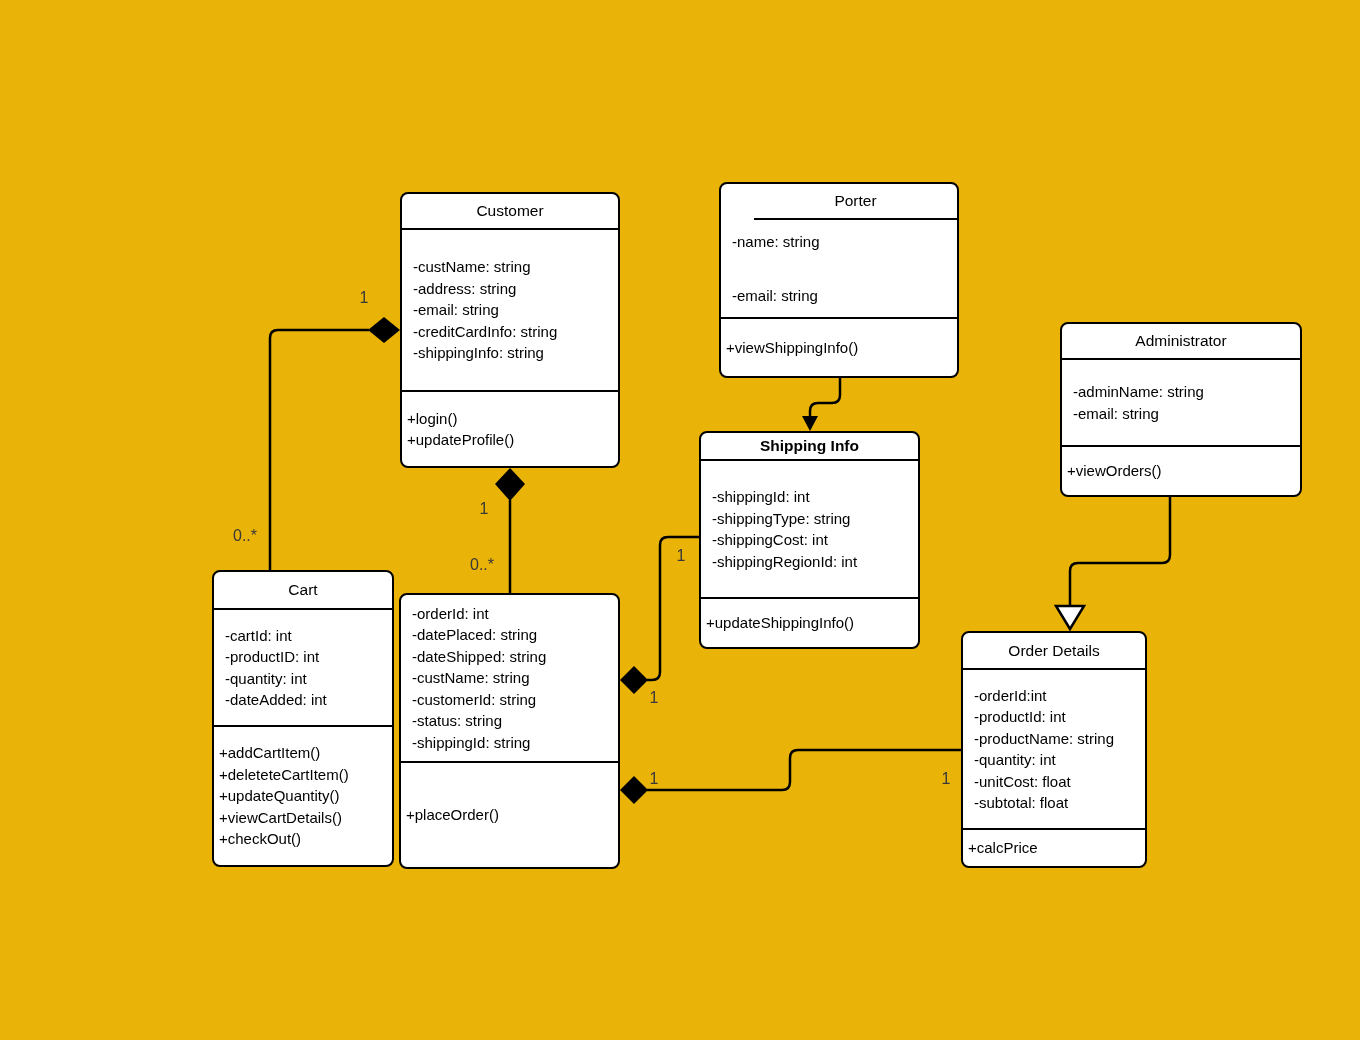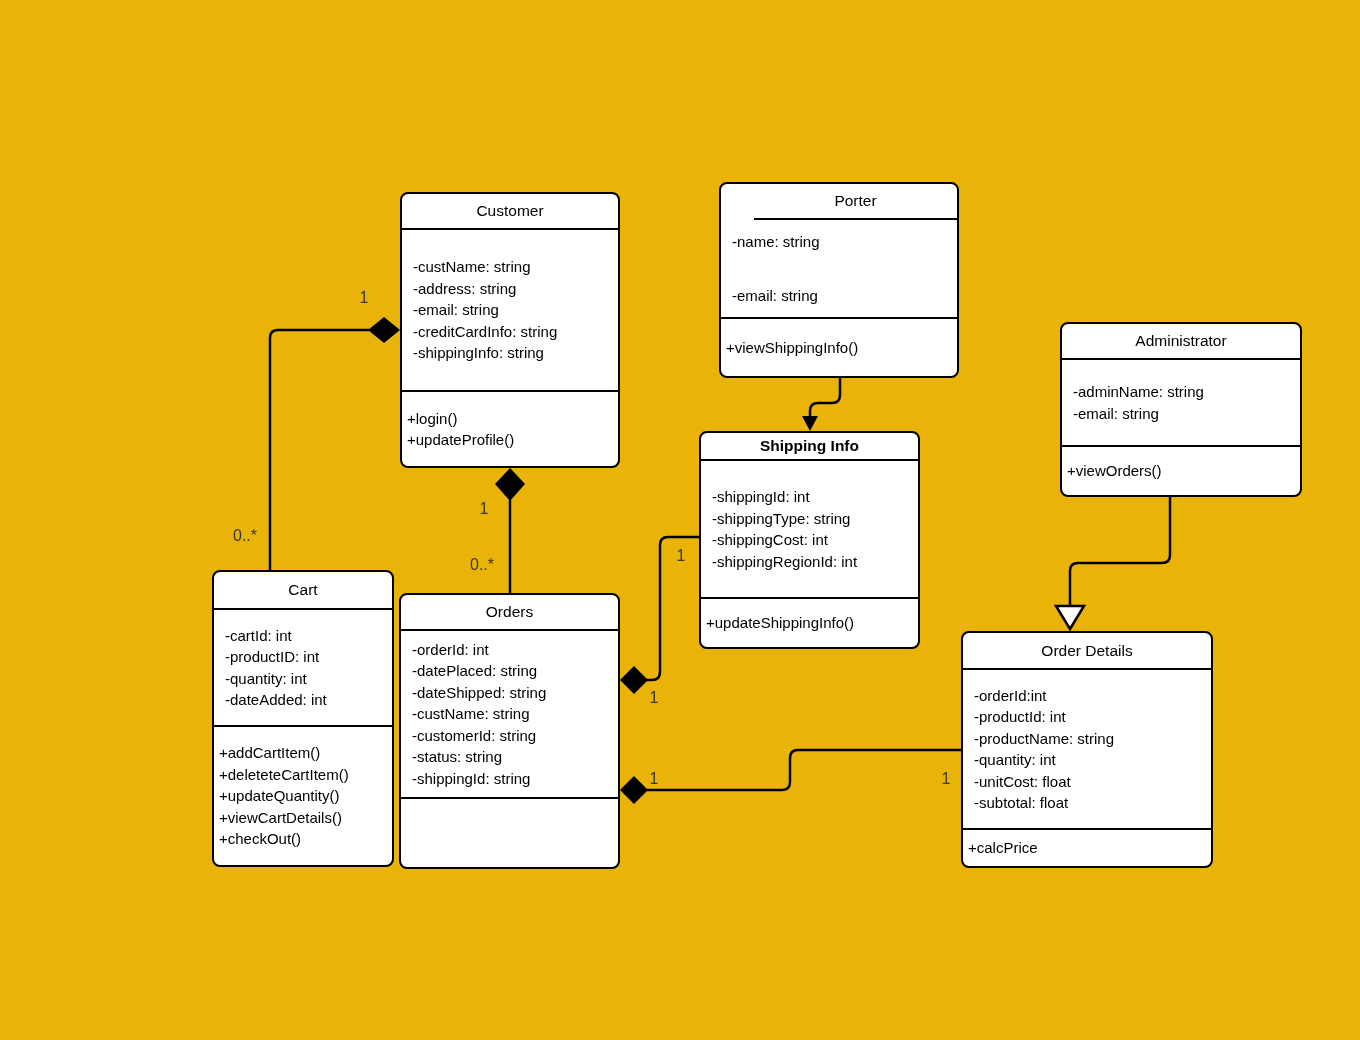--- a/index.html
+++ b/index.html
@@ -157,33 +157,35 @@
     <div class="class-methods">
       <div class="member">+addCartItem()</div>
       <div class="member">+deleteteCartItem()</div>
       <div class="member">+updateQuantity()</div>
       <div class="member">+viewCartDetails()</div>
       <div class="member">+checkOut()</div>
     </div>
   </div>
 
   <div class="class-box" style="left:399px; top:593px; width:221px; height:276px;">
-    <div class="class-title" style="height:36px;">Orders</div>
     <div class="class-attrs" style="height:168px;">
       <div class="member">-orderId: int</div>
       <div class="member">-datePlaced: string</div>
       <div class="member">-dateShipped: string</div>
       <div class="member">-custName: string</div>
       <div class="member">-customerId: string</div>
       <div class="member">-status: string</div>
       <div class="member">-shippingId: string</div>
     </div>
-  </div>
-
-  <div class="class-box" style="left:961px; top:631px; width:252px; height:237px;">
+    <div class="class-methods">
+      <div class="member">+placeOrder()</div>
+    </div>
+  </div>
+
+  <div class="class-box" style="left:961px; top:631px; width:186px; height:237px;">
     <div class="class-title" style="height:37px;">Order Details</div>
     <div class="class-attrs" style="height:160px;">
       <div class="member">-orderId:int</div>
       <div class="member">-productId: int</div>
       <div class="member">-productName: string</div>
       <div class="member">-quantity: int</div>
       <div class="member">-unitCost: float</div>
       <div class="member">-subtotal: float</div>
     </div>
     <div class="class-methods">

